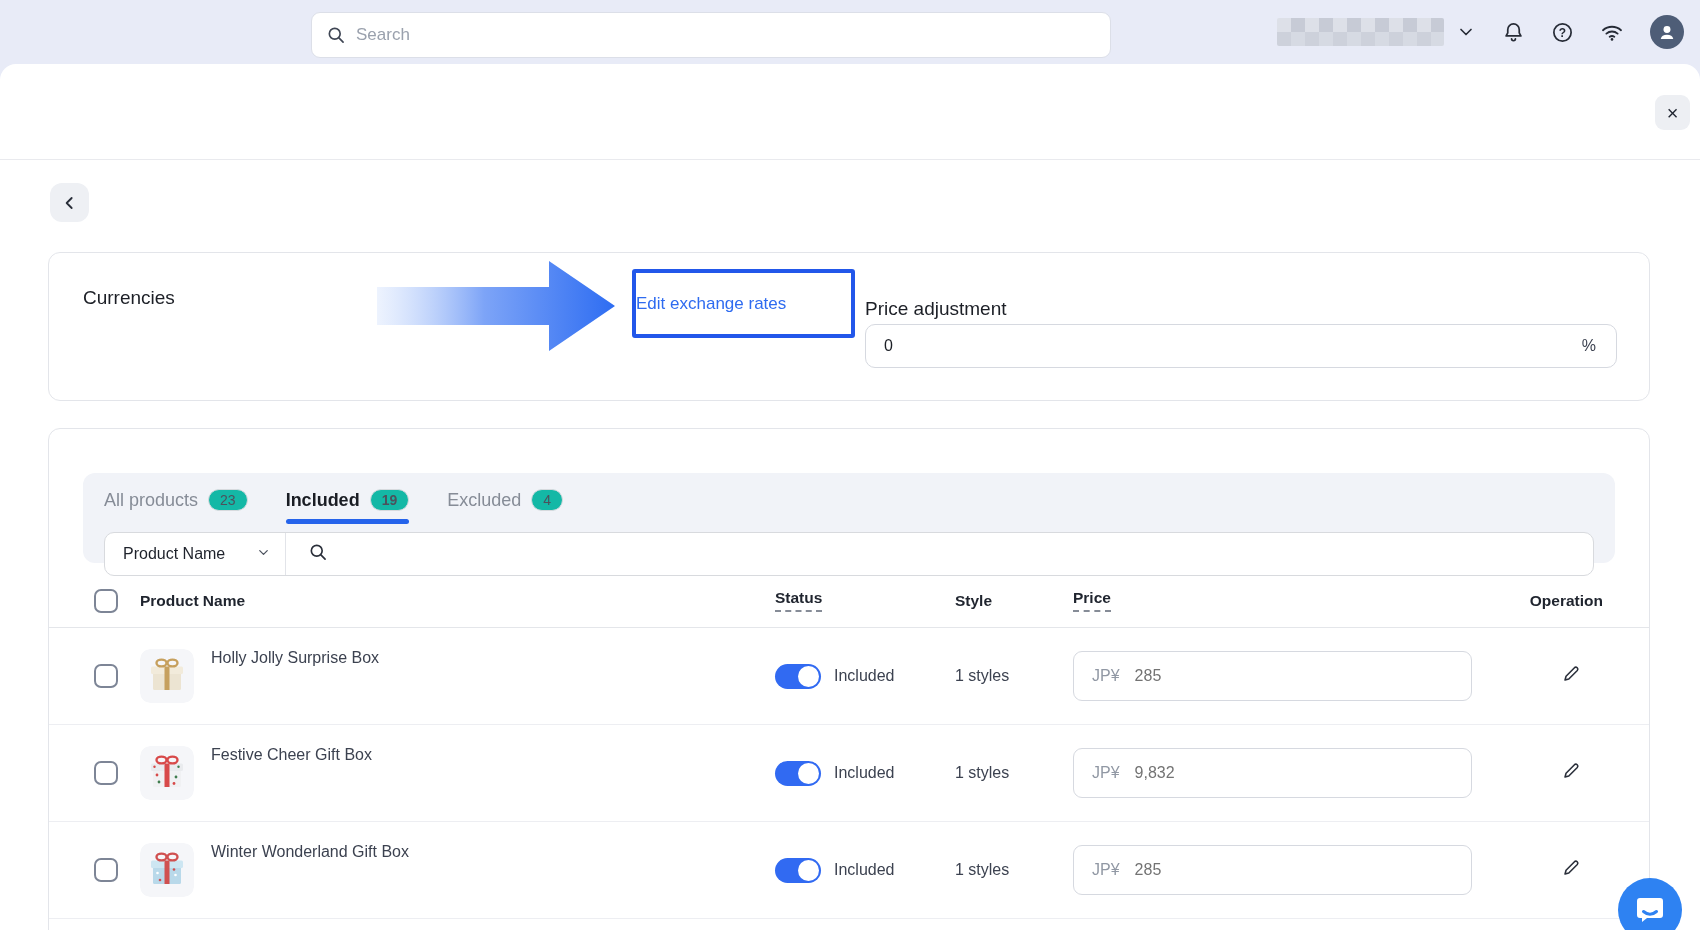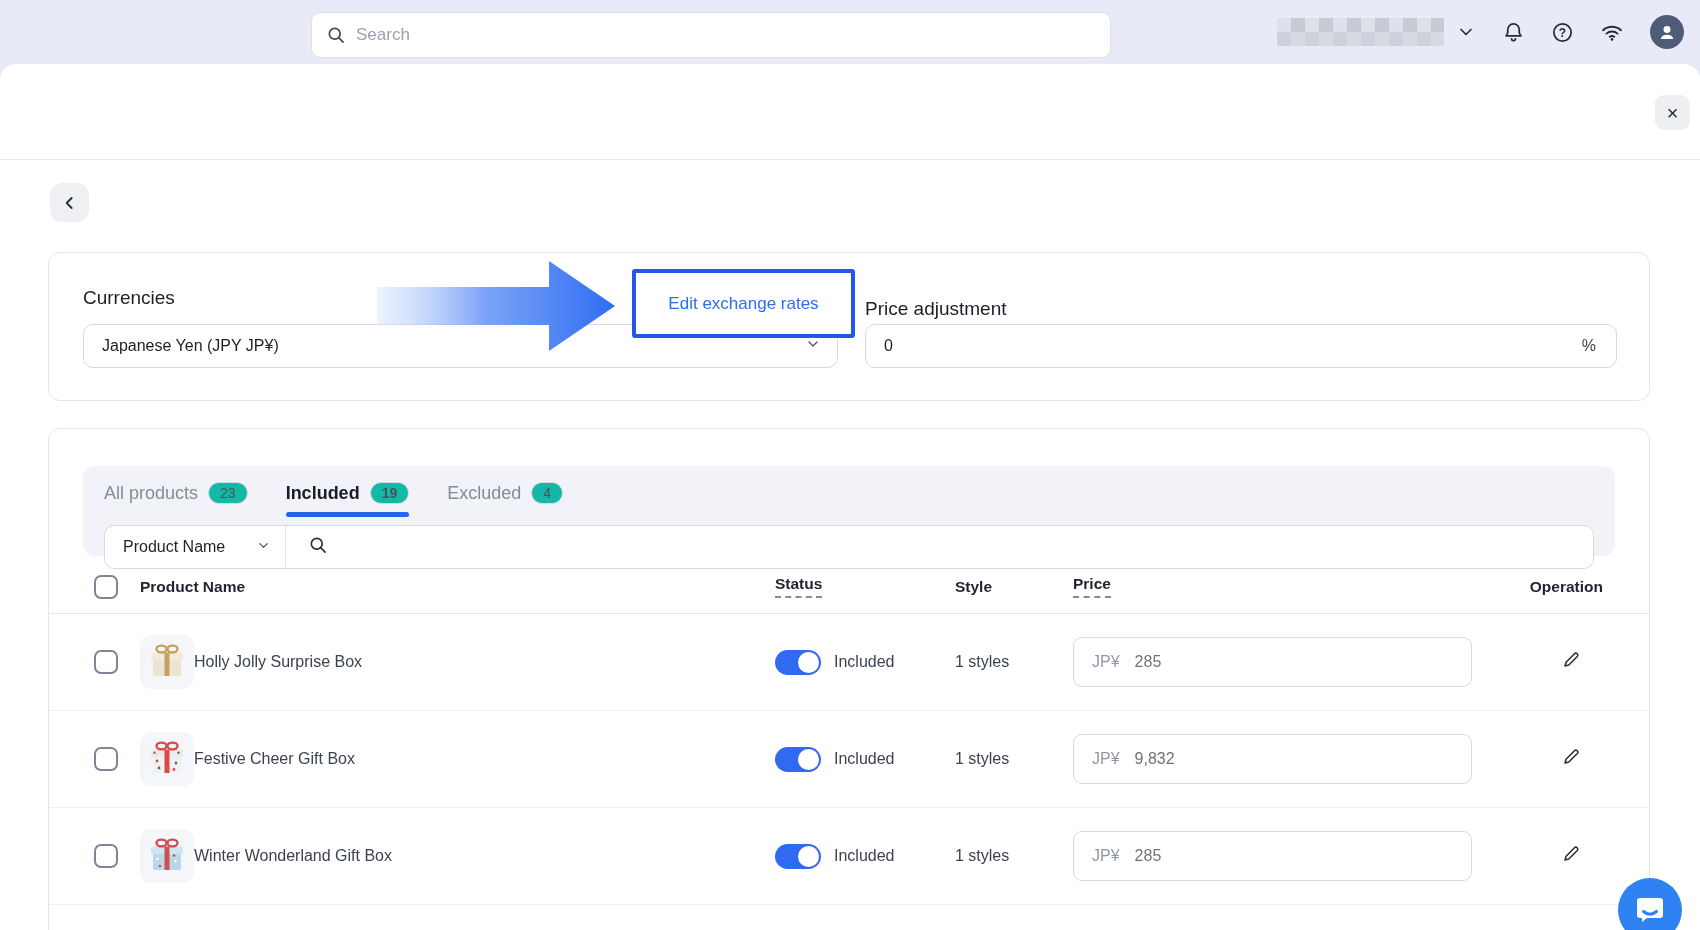--- a/index.html
+++ b/index.html
@@ -46,47 +46,47 @@
   .adj{position:absolute;left:816px;top:71px;width:752px;height:44px;display:flex;
     border:1px solid #d6d9e0;border-radius:10px;background:#fff}
   .adj-type{width:179px;height:100%;border:none;border-right:1px solid #d6d9e0;border-radius:10px 0 0 10px}
   .adj-val{flex:1;display:flex;align-items:center;padding:0 20px 0 18px}
   .adj-val input{flex:1;border:none;outline:none;font-size:16px;color:#1c1f26}
   .adj-unit{font-size:16px;color:#3c4250}
   .chev{color:#4c525e;flex:none}
 
   .arrow-annot{position:absolute;left:328px;top:0;pointer-events:none}
   .hl-box{position:absolute;left:583px;top:16px;width:223px;height:69px;border:4px solid #2257ea;
-    border-radius:3px;background:#fff;display:flex;align-items:center;justify-content:center}
+    border-radius:3px;background:#fff;display:flex;align-items:center;justify-content:flex-start}
   .hl-box a{font-size:17px;font-weight:500;color:#2e6bf0;text-decoration:none;cursor:pointer}
 
   
   .products{left:48px;top:364px;width:1602px;height:560px;padding-top:33px;border-radius:12px;overflow:hidden}
-  .tabs-panel{margin:4px 34px;height:90px;background:#f1f3f8;border-radius:12px;padding:16px 21px 0}
+  .tabs-panel{margin:11px 34px;height:90px;background:#f1f3f8;border-radius:12px;padding:16px 21px 0}
   .tabs{display:flex;gap:38px;align-items:flex-start}
   .tab{position:relative;display:inline-flex;align-items:center;gap:10px;font-size:18px;color:#868c97;
     padding-bottom:13px;cursor:pointer}
   .tab .badge{background:#14b8a6;border:1px solid #d7dade;border-radius:14px;padding:2px 11px;
     font-size:14px;color:#4c515c}
   .tab.active{color:#1a1d24;font-weight:700}
   .tab.active::after{content:"";position:absolute;left:0;right:0;bottom:0;height:5px;border-radius:3px;background:#2563eb}
   .searchrow{margin-top:8px;height:44px;background:#fff;border:1px solid #d8dade;border-radius:10px;
     display:flex;align-items:center}
   .filter{width:181px;height:100%;display:flex;align-items:center;justify-content:space-between;
     padding:0 14px 0 18px;border-right:1px solid #e2e4e9;font-size:16px;color:#1e222b;cursor:pointer}
   .searchrow .sicon{margin-left:22px;color:#2a2f3a}
   .searchrow input{flex:1;border:none;outline:none;font-size:16px;padding:0 14px;background:transparent}
 
   .grid{display:grid;grid-template-columns:46px 635px 180px 118px 430px 1fr;align-items:center;padding-left:45px}
   .thead{margin-top:2px;height:54px;border-bottom:1px solid #e4e6ea;font-size:15.5px;font-weight:700;color:#1f242e}
   .dashed{display:inline-block;border-bottom:2px dashed #868c97;padding-bottom:3px}
   .op{justify-self:end;padding-right:46px}
   .trow{height:97px;border-bottom:1px solid #edeef2;font-size:16px;color:#3c4250}
   .checkbox{width:24px;height:24px;border:2px solid #7d8596;border-radius:7px;background:#fff;cursor:pointer}
-  .pcell{display:flex;align-items:center;}
+  .pcell{display:flex;gap:17px}
   .pimg{width:54px;height:54px;border-radius:10px;overflow:hidden;flex:none}
   .scell{display:flex;align-items:center;gap:13px}
   .toggle{width:46px;height:25px;border-radius:13px;background:#316af2;position:relative;cursor:pointer;flex:none}
   .toggle::after{content:"";position:absolute;right:2px;top:2px;width:21px;height:21px;border-radius:50%;background:#fff}
   .price-box{width:399px;height:50px;border:1px solid #d6d9e0;border-radius:9px;background:#fff;
     display:flex;align-items:center;padding:0 16px 0 18px;gap:15px}
   .price-box .cur{color:#9198a4;font-size:16px}
   .price-box input{flex:1;border:none;outline:none;font-size:16px;color:#737373}
   .edit-btn{background:none;border:none;color:#2a2f3a;cursor:pointer;margin-right:20px}
 
@@ -150,28 +150,20 @@
     </div>
 
     <button class="back-btn">
       <svg width="20" height="20" viewBox="0 0 24 24" fill="none" stroke="currentColor" stroke-width="2.2" stroke-linecap="round" stroke-linejoin="round">
           <polyline points="14,6 8,12 14,18"></polyline>
         </svg>
     </button>
 
     <section class="card settings">
       <div class="sec-label cur-label">Currencies</div>
-      <div class="select cur-select">
-        <span>Japanese Yen (JPY JP¥)</span>
-        <span class="chev">
-          <svg width="16" height="16" viewBox="0 0 24 24" fill="none" stroke="currentColor" stroke-width="2" stroke-linecap="round" stroke-linejoin="round">
-              <polyline points="6,9 12,15 18,9"></polyline>
-            </svg>
-        </span>
-      </div>
 
       <div class="sec-label adj-label">Price adjustment</div>
       <div class="adj">
         <div class="adj-val">
           <input value="0" style="">
           <span class="adj-unit">%</span>
         </div>
       </div>
 
       <svg class="arrow-annot" width="242" height="106" viewBox="0 0 242 106">

